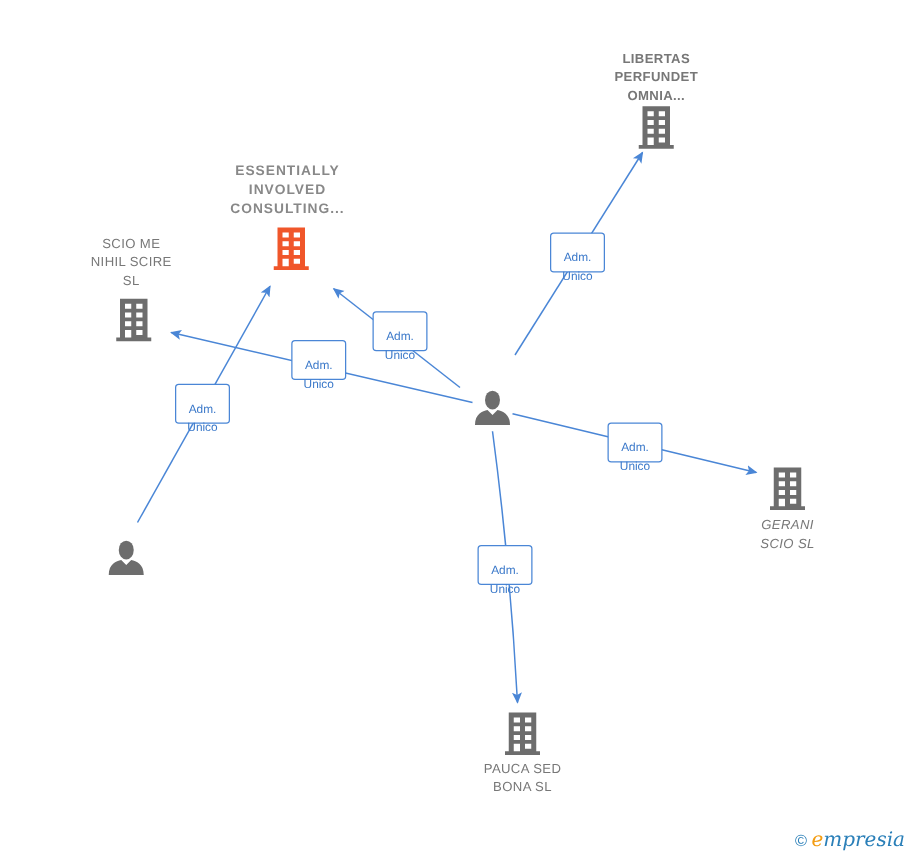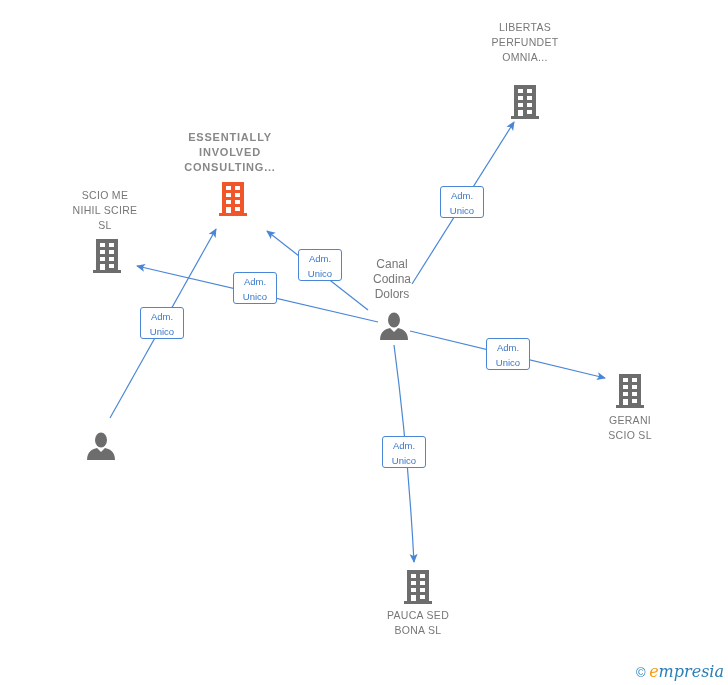--- a/index.html
+++ b/index.html
@@ -5,21 +5,21 @@
     html, body { margin: 0; padding: 0; background: #ffffff; }
     body { width: 728px; height: 685px; position: relative; overflow: hidden; font-family: "Liberation Sans", sans-serif; }
     #canvas { position: absolute; left: 0; top: 0; width: 728px; height: 685px; }
     svg.edges { position: absolute; left: 0; top: 0; }
     .label { position: absolute; color: #777777; font-size: 11px; line-height: 15px; text-align: center; white-space: nowrap; }
     .label.company { font-size: 10.5px; letter-spacing: 0.3px; }
     .label.highlight { color: #888888; font-weight: bold; font-size: 11px; letter-spacing: 0.8px; }
     .label.person { font-size: 12px; line-height: 15px; }
     .label .line { display: block; }
     .icon { position: absolute; }
-    .edge-label { position: absolute; border: 1px solid #4a86d6; border-radius: 3px; background: #fff; color: #3a78c9; font-size: 9.5px; line-height: 15px; text-align: center; width: 44px; height: 32px; box-sizing: border-box; padding-top: 1px; }
+    .edge-label { position: absolute; border: 1px solid #4a86d6; border-radius: 3px; background: #fff; color: #3a78c9; font-size: 9.5px; line-height: 15px; text-align: center; width: 44px; height: 32px; box-sizing: border-box; padding-top: 12px; }
     .edge-label .line { display: block; }
     .footer { position: absolute; right: 4px; bottom: 4px; font-size: 13px; color: #2a7fb8; }
     .footer .brand { font-family: "DejaVu Serif", serif; font-style: italic; color: #2a7fb8; font-size: 16px; }
     .footer .brand-e { color: #f39c12; font-size: 16px; font-style: italic; font-family: "DejaVu Serif", serif; }
   </style>
 </head>
 <body>
 
 <div id="canvas">
 
@@ -81,21 +81,21 @@
         <rect x="18" y="5" width="5" height="4"></rect>
       <rect x="9" y="12" width="5" height="4"></rect>
         <rect x="18" y="12" width="5" height="4"></rect>
       <rect x="9" y="19" width="5" height="4"></rect>
         <rect x="18" y="19" width="5" height="4"></rect>
       <rect x="9" y="26" width="5" height="6"></rect>
         <rect x="18" y="26" width="5" height="4"></rect>
     </g>
   </svg>
 
-  <div class="label company" style="left:470px; top:20px; width:110px;">
+  <div class="label company" style="left:470px; top:40px; width:110px;font-weight:bold;">
     <span class="line">LIBERTAS</span>
     <span class="line">PERFUNDET</span>
     <span class="line">OMNIA...</span>
   </div>
   <svg class="icon" style="left:509px; top:84px;" width="32" height="36" viewBox="0 0 32 36">
     <rect x="5" y="1" width="22" height="32" fill="#6d6d6d"></rect>
     <rect x="2" y="32" width="28" height="3" fill="#6d6d6d"></rect>
     <g fill="#ffffff">
       <rect x="9" y="5" width="5" height="4"></rect>
         <rect x="18" y="5" width="5" height="4"></rect>
@@ -135,21 +135,21 @@
       <rect x="9" y="5" width="5" height="4"></rect>
         <rect x="18" y="5" width="5" height="4"></rect>
       <rect x="9" y="12" width="5" height="4"></rect>
         <rect x="18" y="12" width="5" height="4"></rect>
       <rect x="9" y="19" width="5" height="4"></rect>
         <rect x="18" y="19" width="5" height="4"></rect>
       <rect x="9" y="26" width="5" height="6"></rect>
         <rect x="18" y="26" width="5" height="4"></rect>
     </g>
   </svg>
-  <div class="label company" style="left:585px; top:413px; width:90px;">
+  <div class="label company" style="left:585px; top:413px; width:90px;font-style:italic;">
     <span class="line">GERANI</span>
     <span class="line">SCIO  SL</span>
   </div>
 
   <svg class="icon" style="left:402px; top:569px;" width="32" height="36" viewBox="0 0 32 36">
     <rect x="5" y="1" width="22" height="32" fill="#6d6d6d"></rect>
     <rect x="2" y="32" width="28" height="3" fill="#6d6d6d"></rect>
     <g fill="#ffffff">
       <rect x="9" y="5" width="5" height="4"></rect>
         <rect x="18" y="5" width="5" height="4"></rect>
@@ -159,25 +159,20 @@
         <rect x="18" y="19" width="5" height="4"></rect>
       <rect x="9" y="26" width="5" height="6"></rect>
         <rect x="18" y="26" width="5" height="4"></rect>
     </g>
   </svg>
   <div class="label company" style="left:368px; top:608px; width:100px;">
     <span class="line">PAUCA SED</span>
     <span class="line">BONA  SL</span>
   </div>
 
-  <div class="label person" style="left:362px; top:257px; width:60px;">
-    <span class="line">Canal</span>
-    <span class="line">Codina</span>
-    <span class="line">Dolors</span>
-  </div>
   <svg class="icon" style="left:379px; top:311px;" width="30" height="30" viewBox="0 0 30 30">
     <ellipse cx="15" cy="9" rx="6" ry="7.5" fill="#6d6d6d"></ellipse>
     <path d="M1,29 C1,20 7,18 11,17 L15,21 L19,17 C23,18 29,20 29,29 Z" fill="#6d6d6d"></path>
   </svg>
 
   <svg class="icon" style="left:86px; top:431px;" width="30" height="30" viewBox="0 0 30 30">
     <ellipse cx="15" cy="9" rx="6" ry="7.5" fill="#6d6d6d"></ellipse>
     <path d="M1,29 C1,20 7,18 11,17 L15,21 L19,17 C23,18 29,20 29,29 Z" fill="#6d6d6d"></path>
   </svg>
 

